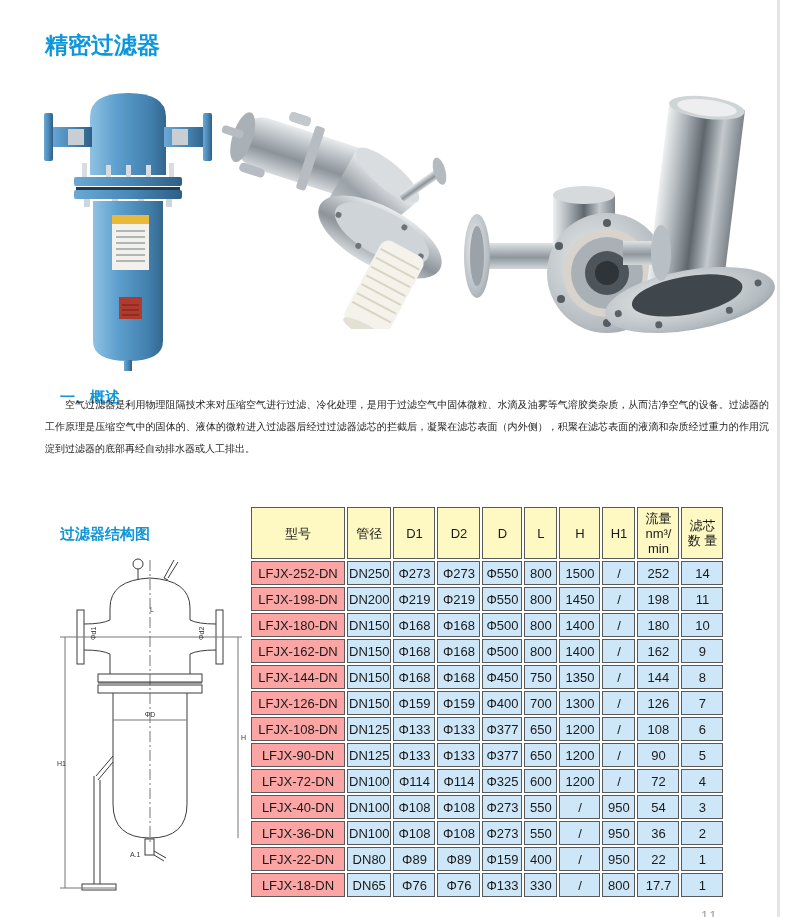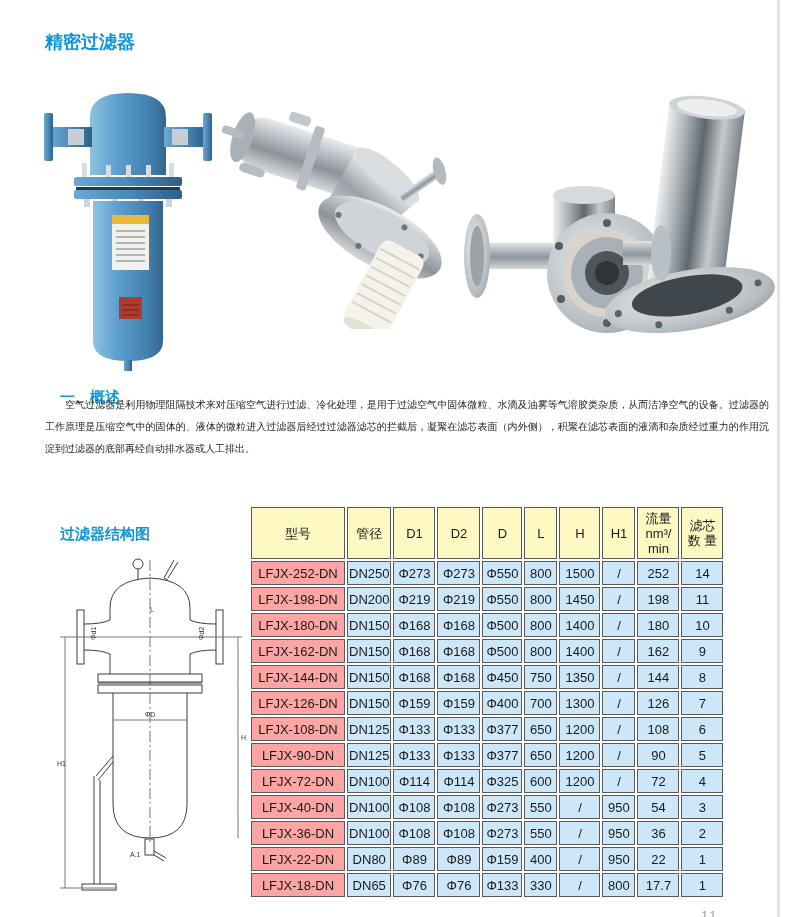--- a/index.html
+++ b/index.html
@@ -1,21 +1,21 @@
 <!DOCTYPE html>
 <html><head>
 <meta charset="utf-8">
 <style>
   html,body{margin:0;padding:0;background:#fff;}
   .page{
     position:relative;width:794px;height:917px;background:#ffffff;overflow:hidden;
     font-family:"Liberation Sans","DejaVu Sans",sans-serif;color:#1a1a1a;
   }
   .edge-line{position:absolute;top:0;right:14px;width:3px;height:100%;background:#e4e4e6;}
-  .page-title{position:absolute;left:45px;top:30px;font-size:18px;font-weight:bold;color:#0e96dc;margin:0;}
+  .page-title{position:absolute;left:45px;top:30px;font-size:23px;font-weight:bold;color:#0e96dc;margin:0;}
   .photos{position:absolute;left:0;top:75px;width:794px;height:300px;}
   .photo{position:absolute;}
   .sec-heading{position:absolute;font-size:15px;font-weight:bold;color:#1296d6;margin:15px;}
   .overview-h{left:45px;top:373px;}
   .overview-p{
     position:absolute;left:45px;top:394px;width:724px;margin:0;
     font-size:10px;line-height:22px;text-align:justify;text-indent:2em;color:#222;
   }
   .structure-h{left:45px;top:510px;}
   .drawing{position:absolute;left:52px;top:548px;}

